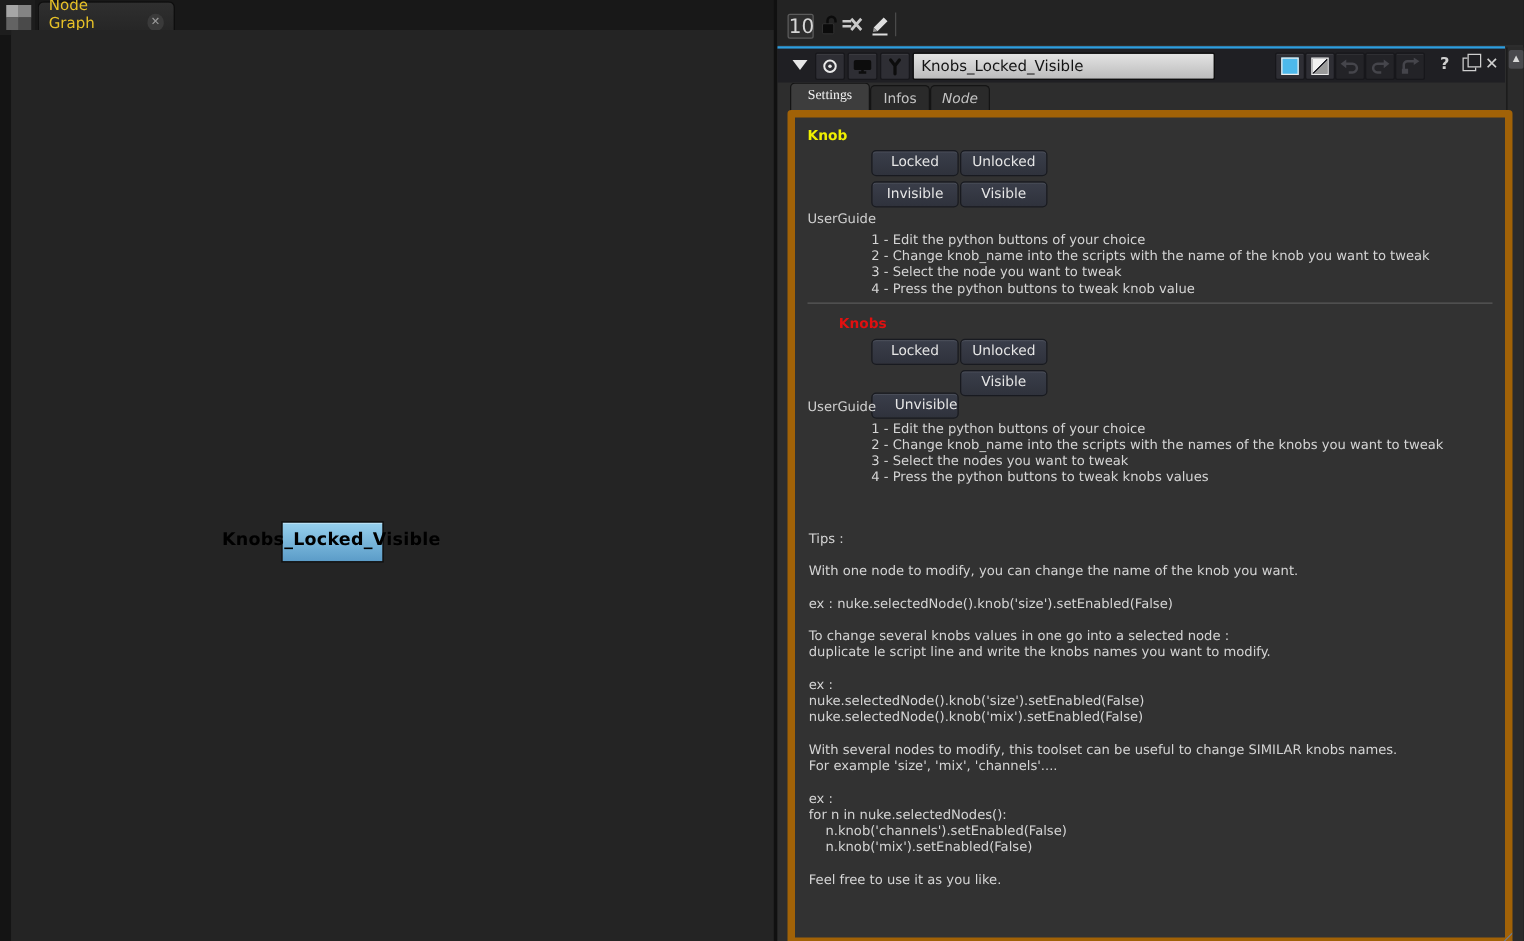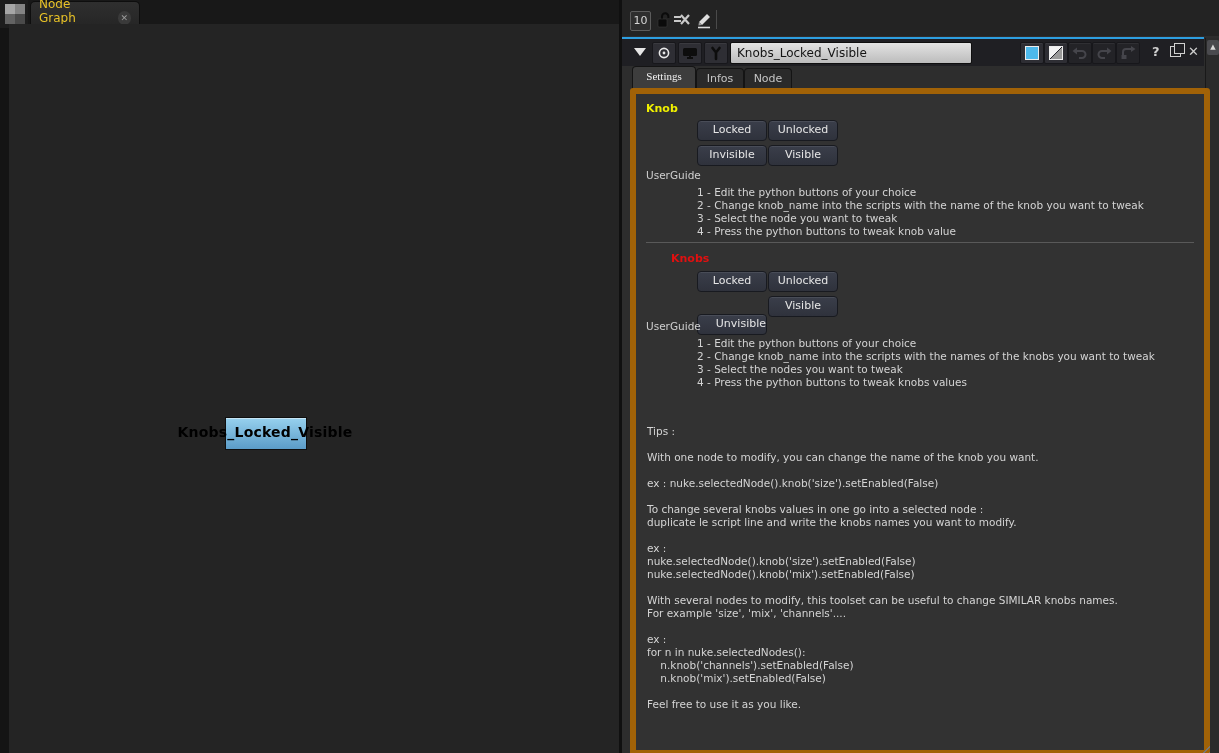--- a/index.html
+++ b/index.html
@@ -24,21 +24,21 @@
   .node-box{position:absolute;left:225px;top:417px;width:80px;height:31px;
        background:linear-gradient(180deg,var(--node_fill_top,#97d1ee),var(--node_fill_bottom,#5b9cc8));
        border:1px solid #0f0f0f;box-shadow:inset 0 1px 0 rgba(255,255,255,.45);}
   .node-label{position:absolute;left:265px;top:424px;transform:translateX(-50%);
        color:#000;font-weight:bold;font-size:14px;white-space:nowrap;letter-spacing:.2px;}
   .panel-divider{position:absolute;left:619px;top:0;width:3px;height:753px;background:#101010;}
   
   .right-panel{position:absolute;left:622px;top:0;width:597px;height:753px;background:#2d2d2d;}
   .props-toolbar{position:absolute;left:0;top:0;width:597px;height:36px;background:#232323;}
   .counter{position:absolute;left:8px;top:11px;width:19px;height:18px;background:#2e2e2e;
-       border:1px solid #5c5c5c;border-radius:2px;color:#d6d6d6;font-size:11px;
+       border:1px solid #5c5c5c;border-radius:2px;color:#d6d6d6;font-size:16px;
        text-align:center;line-height:18px;}
   .tb-icon{position:absolute;top:11px;width:20px;height:18px;}
   .tb-sep{position:absolute;left:94px;top:10px;width:1px;height:19px;background:#4a4a4a;}
   .accent-line{position:absolute;left:0;top:37px;width:582px;height:2px;background:var(--accent_line,#2d9ee0);}
   .props-header{position:absolute;left:0;top:39px;width:582px;height:27px;background:#1f1f23;}
   .hdr-btn{position:absolute;top:3px;width:22px;height:20px;background:#2e2e34;border:1px solid #17171b;
        border-radius:2px;box-shadow:inset 0 1px 0 rgba(255,255,255,.06);display:flex;align-items:center;justify-content:center;}
   .hdr-tri{position:absolute;left:12px;top:9px;width:0;height:0;border-left:6px solid transparent;
        border-right:6px solid transparent;border-top:8px solid #e6e6e6;}
   .title-field{position:absolute;left:108px;top:3px;width:228px;height:20px;
@@ -179,21 +179,21 @@
       <div class="hdr-glyph" style="left:566px;">✕</div>
     </div>
 
     <div class="scrollbar">
       <div class="sb-up">▲</div>
     </div>
 
     <div class="tabrow">
       <div class="ptab active" style="left:10px;width:62px;font-family:Liberation Serif, serif;">Settings</div>
       <div class="ptab" style="left:74px;width:46px;">Infos</div>
-      <div class="ptab" style="left:122px;width:46px;">Node</div>
+      <div class="ptab" style="left:122px;width:46px;font-style:italic;">Node</div>
     </div>
 
     <div class="content">
       <div class="sec-heading knob">Knob</div>
 
       <div class="pybtn" style="left:61px;top:26px;">Locked</div>
       <div class="pybtn" style="left:132px;top:26px;">Unlocked</div>
       <div class="pybtn" style="left:61px;top:51px;">Invisible</div>
       <div class="pybtn" style="left:132px;top:51px;">Visible</div>
 

